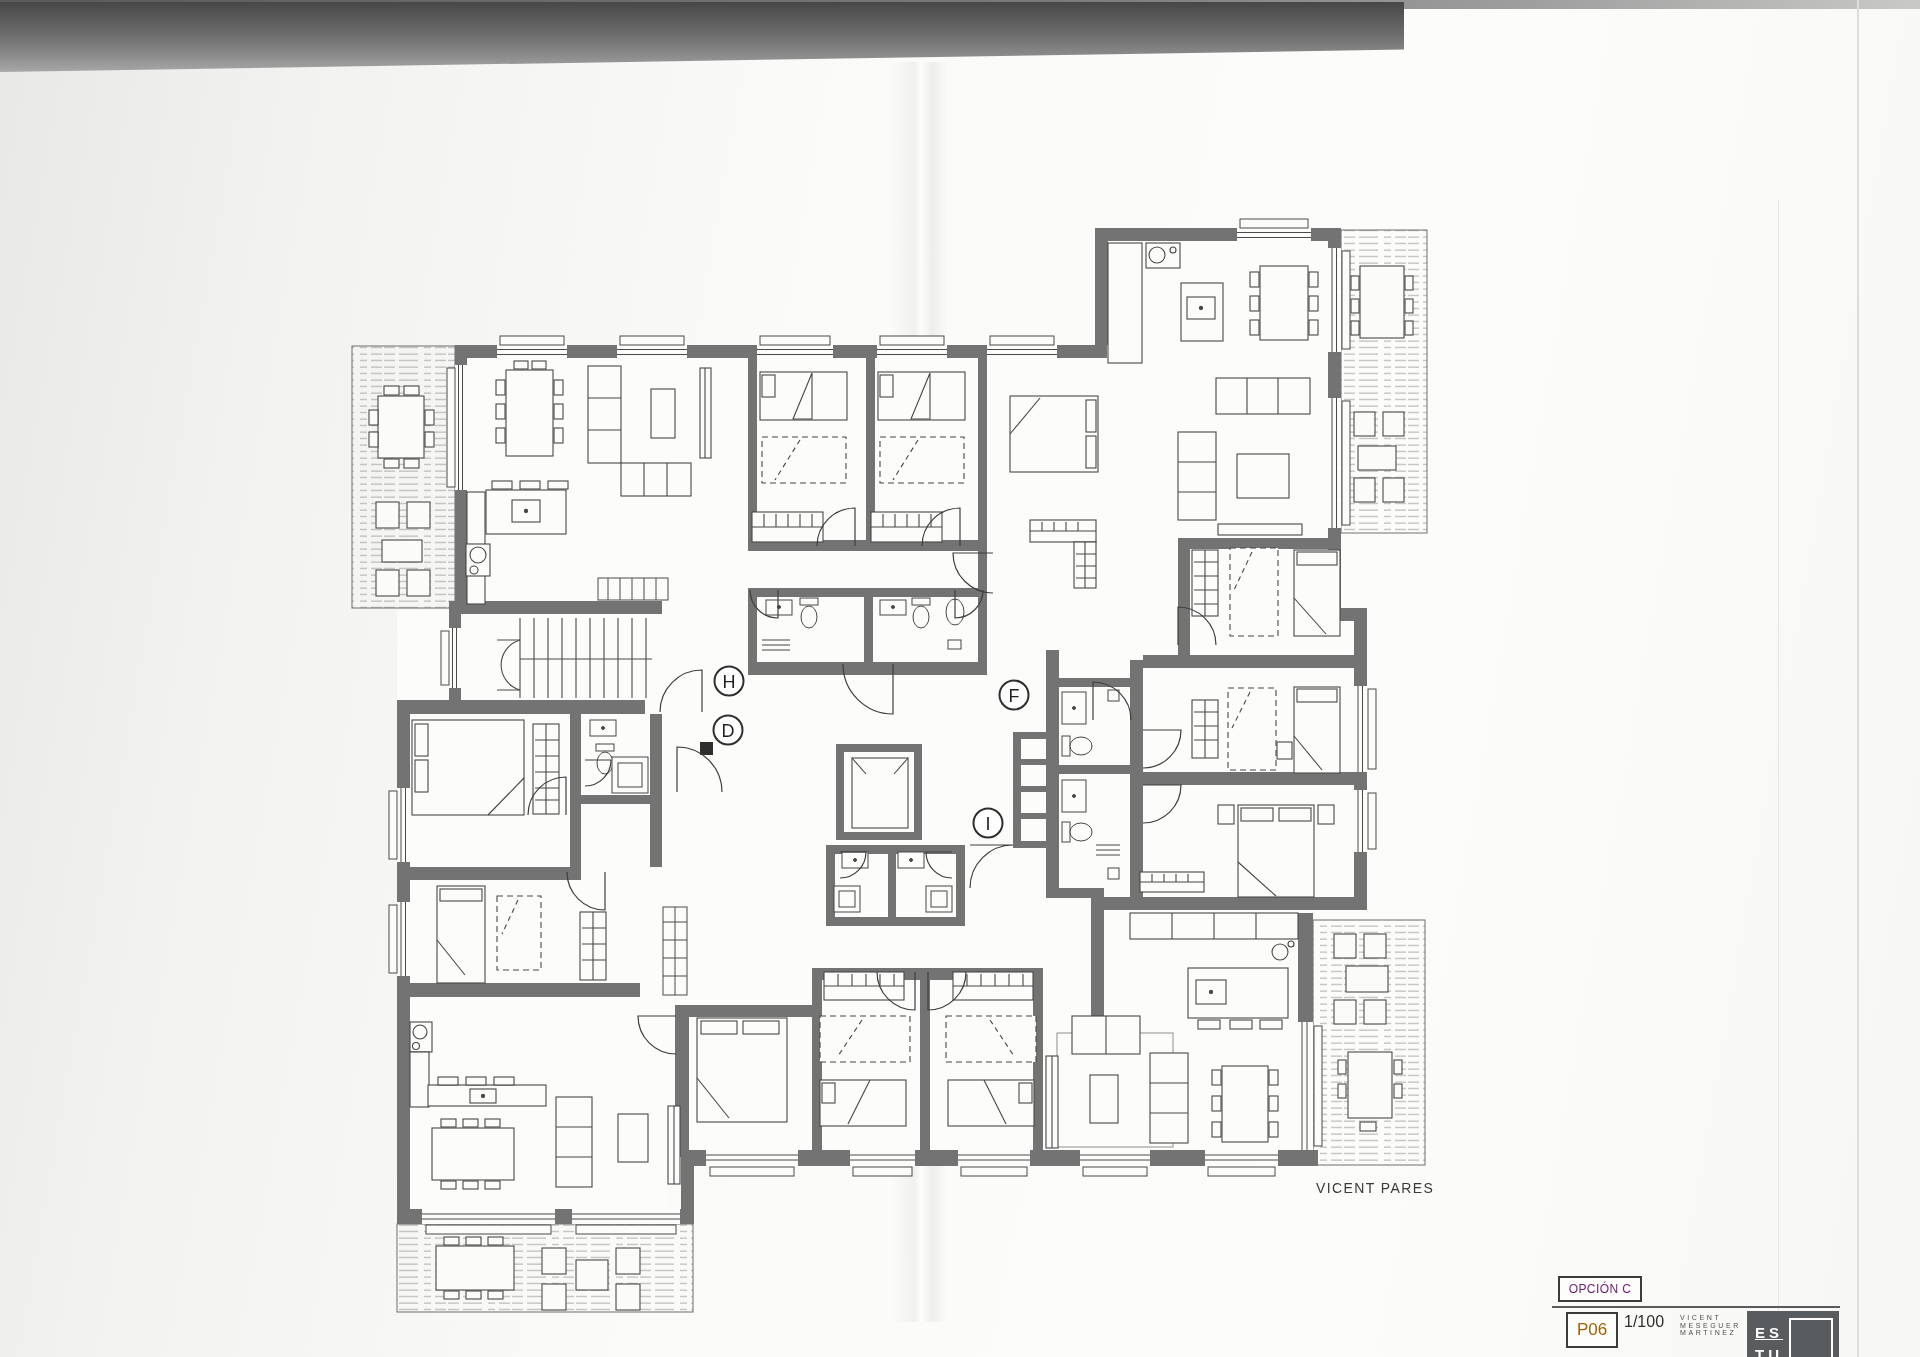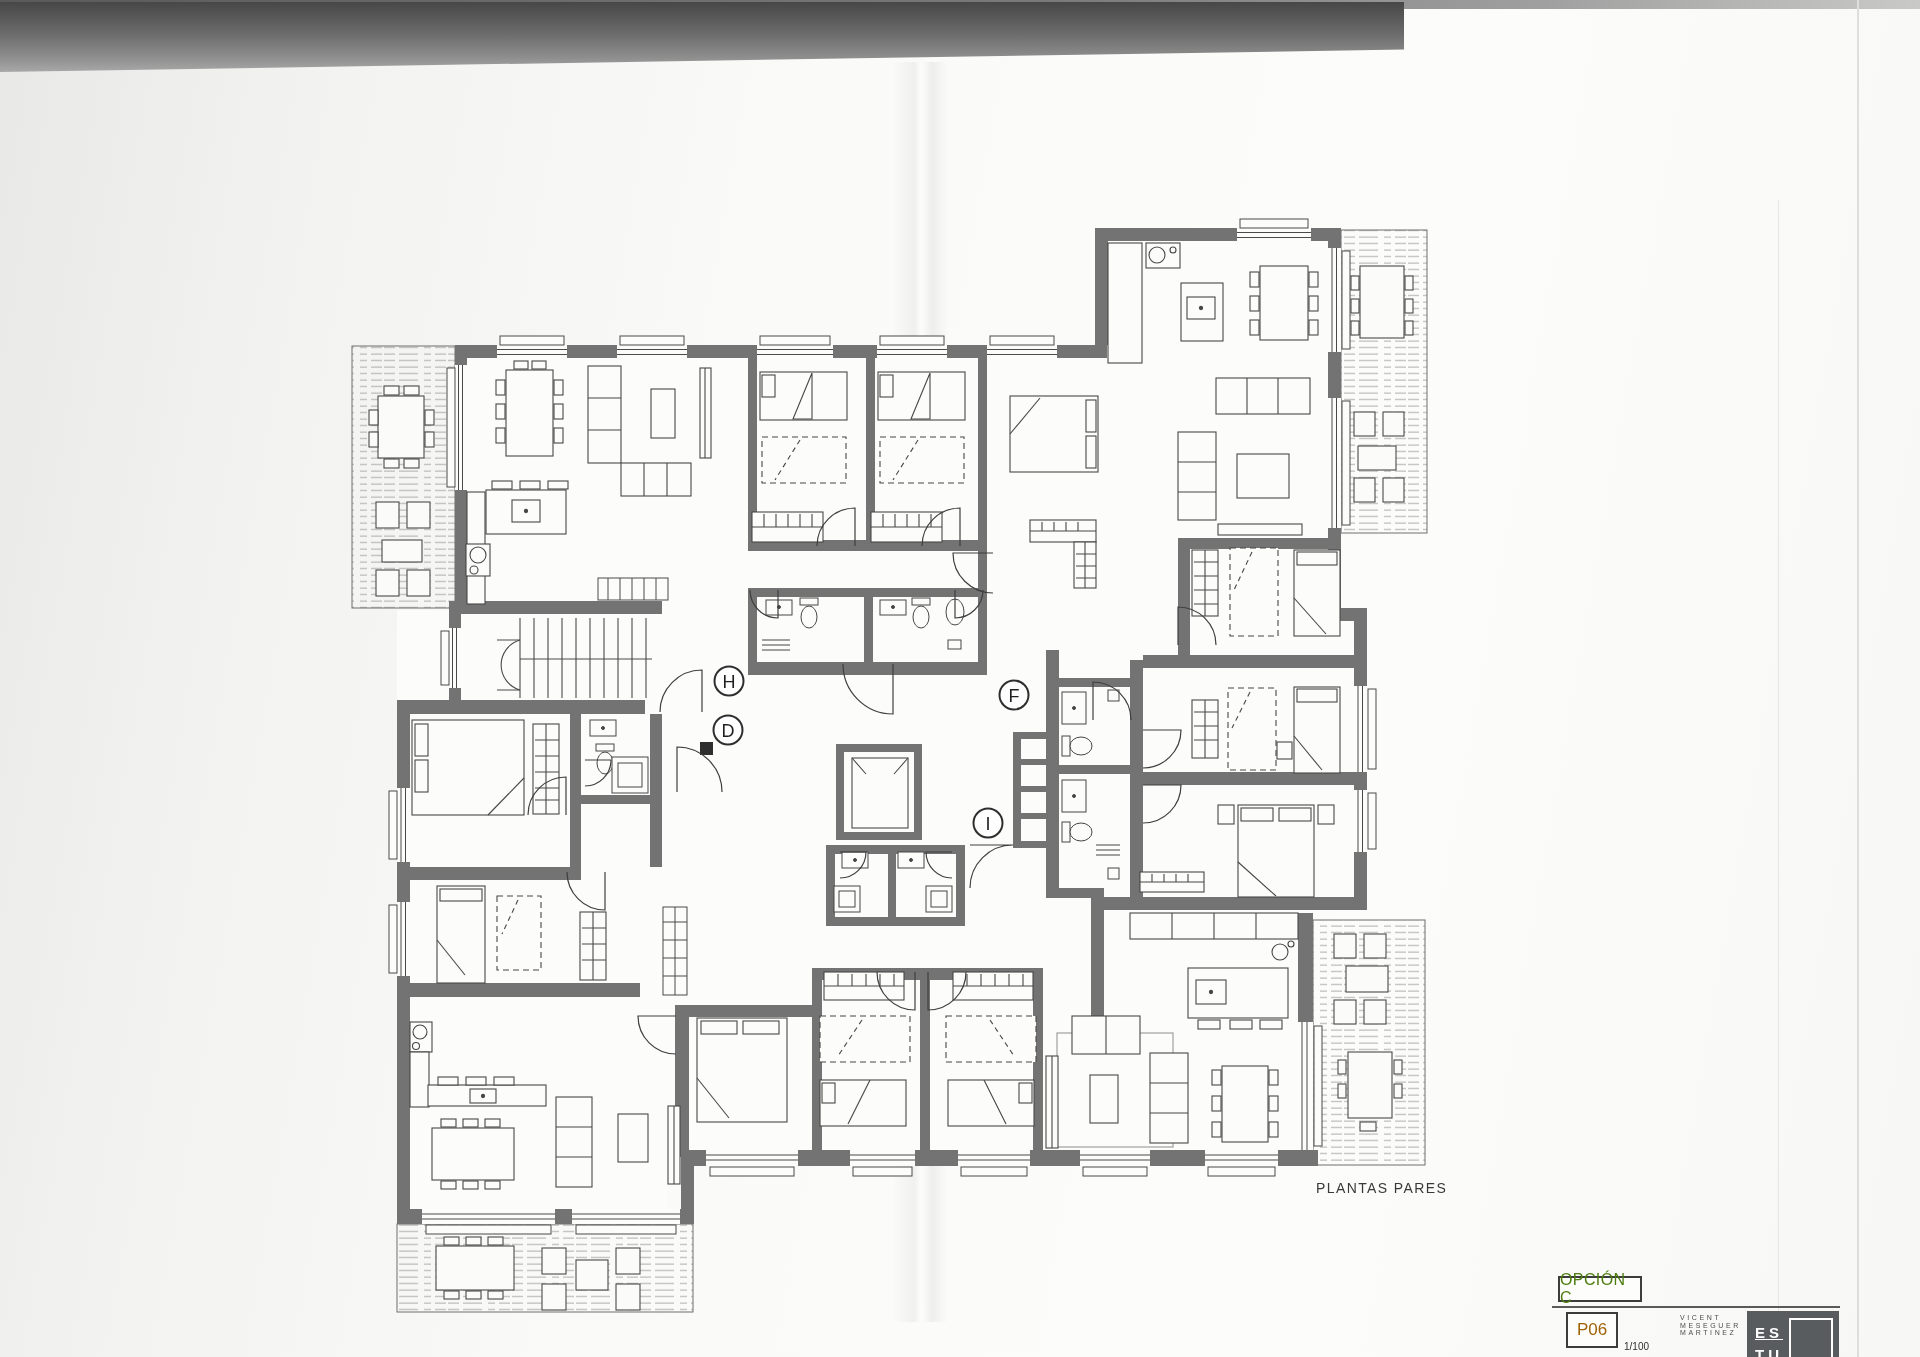--- a/index.html
+++ b/index.html
@@ -18,25 +18,25 @@
   .scan-line-a{position:absolute;left:1857px;top:0;width:2px;height:1357px;background:#dededc;}
   .scan-line-b{position:absolute;left:1778px;top:200px;width:1px;height:1157px;background:#e6e6e4;}
   .plan-svg{position:absolute;left:0;top:0;}
   .marker{
     position:absolute;width:27px;height:27px;border:2px solid #2e2e2e;border-radius:50%;
     background:#fefefe;display:flex;align-items:center;justify-content:center;
     font-size:18px;color:#1f1f1f;transform:translate(-50%,-50%);line-height:1;
   }
   .plan-caption{position:absolute;left:1316px;top:1180px;font-size:14px;letter-spacing:1.4px;color:#3a3a3a;}
   .opt-box{position:absolute;left:1558px;top:1276px;width:80px;height:22px;border:2px solid #3c3c3c;
-    background:#fdfdfb;display:flex;align-items:center;justify-content:center;font-size:16px;color:#4d7c0f;letter-spacing:.4px;}
+    background:#fdfdfb;display:flex;align-items:center;justify-content:center;font-size:12px;color:#701a75;letter-spacing:.4px;}
   .tb-line{position:absolute;left:1552px;top:1306px;width:288px;height:2px;background:#5a5a5a;}
   .sheet-box{position:absolute;left:1566px;top:1312px;width:48px;height:32px;border:2px solid #3c3c3c;
     background:#fdfdfb;display:flex;align-items:center;justify-content:center;font-size:17px;color:#a16207;}
-  .scale-label{position:absolute;left:1624px;top:1313px;font-size:10px;color:#2e2e2e;margin-top:28px;}
+  .scale-label{position:absolute;left:1624px;top:1313px;font-size:16px;color:#2e2e2e;}
   .architect{position:absolute;left:1680px;top:1314px;color:#4c4c4c;}
   .architect div{font-size:7px;letter-spacing:2.6px;line-height:7.5px;}
   .logo{position:absolute;left:1747px;top:1311px;width:92px;height:62px;background:#585c5e;color:#fff;}
   .logo-sq{position:absolute;right:6px;top:7px;width:40px;height:48px;border:2px solid #fff;}
   .logo-es{position:absolute;left:8px;top:13px;font-size:15px;font-weight:bold;letter-spacing:4px;text-decoration:underline;}
   .logo-tu{position:absolute;left:8px;top:35px;font-size:15px;font-weight:bold;letter-spacing:4px;}
 </style>
 </head>
 <body>
 
@@ -533,21 +533,21 @@
       <path d="M 1178 645 L 1178 607 A 38 38 0 0 1 1216 645"></path>
       <path d="M 702 712 L 702 670 A 42 42 0 0 0 660 712"></path>
     </g>
   </svg>
 
   <div class="marker" style="left:729px;top:681px;">H</div>
   <div class="marker" style="left:728px;top:730px;">D</div>
   <div class="marker" style="left:1014px;top:695px;">F</div>
   <div class="marker" style="left:988px;top:823px;">I</div>
 
-  <div class="plan-caption">PLANTAS PARES</div>
+  <div class="plan-caption">VICENT PARES</div>
 
   <div class="opt-box">OPCIÓN C</div>
   <div class="tb-line"></div>
   <div class="sheet-box">P06</div>
   <div class="scale-label">1/100</div>
   <div class="architect">
     <div>VICENT</div>
     <div>MESEGUER</div>
     <div>MARTINEZ</div>
   </div>

